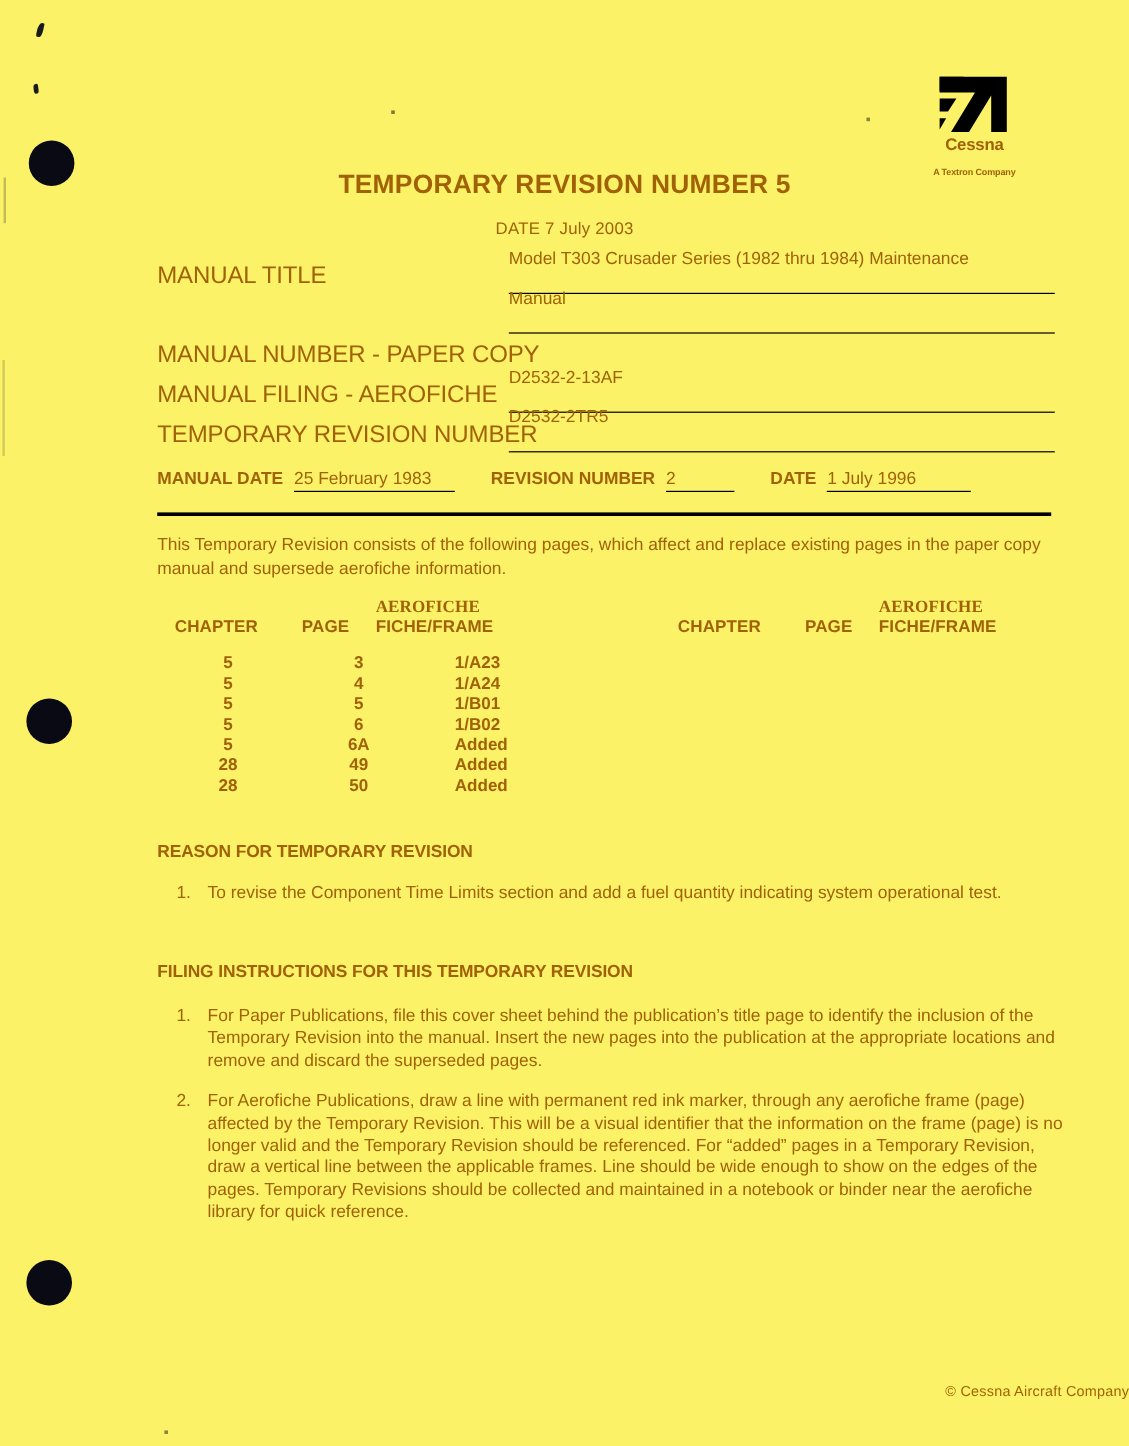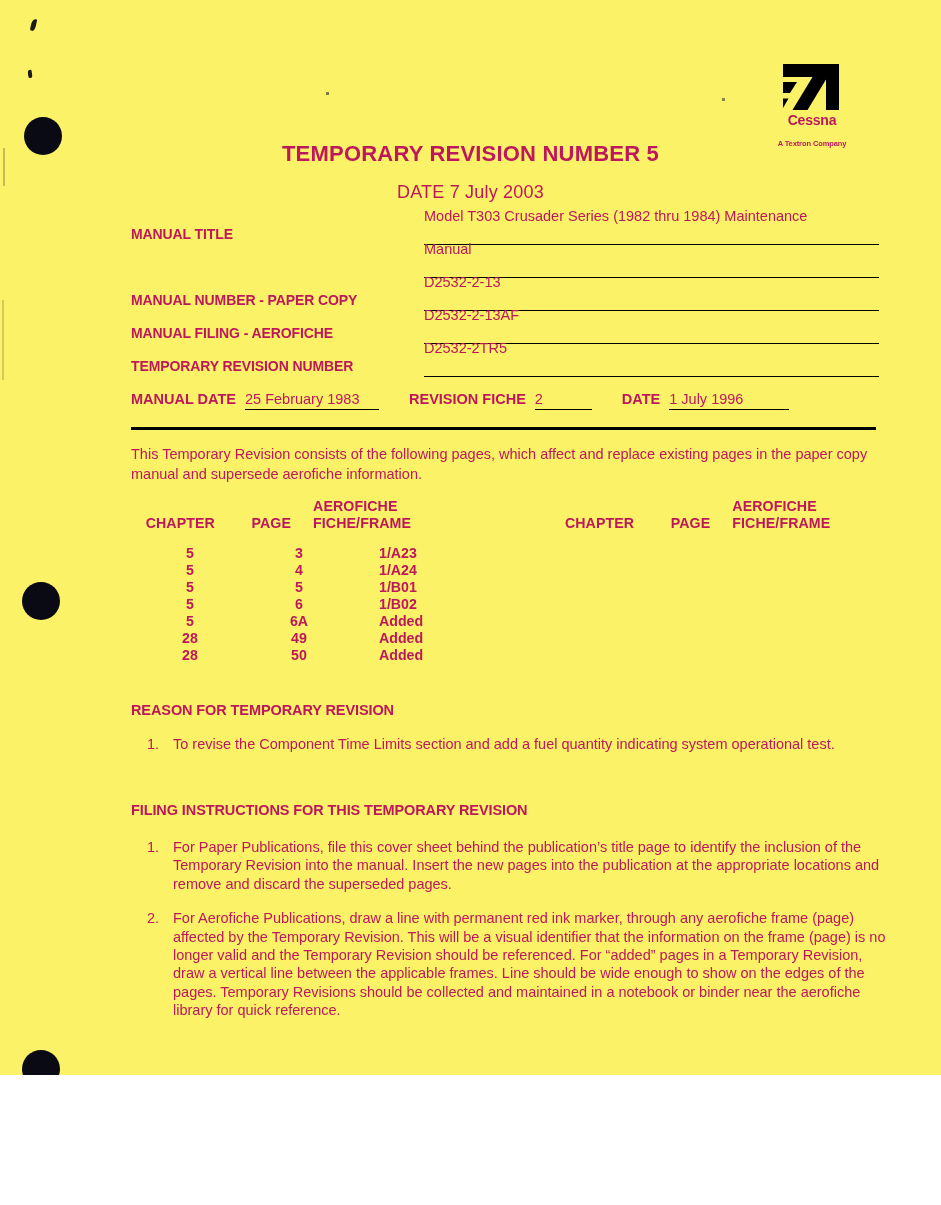--- a/index.html
+++ b/index.html
@@ -7,24 +7,24 @@
     margin: 0;
     padding: 0;
     background: #ffffff;
   }
   body {
     font-family: "Liberation Sans", sans-serif;
   }
   #page {
     position: relative;
     width: 941px;
-    height: 1075px;
+    height: 1205px;
     background: #fbf267;
     overflow: hidden;
-    color: #be185d;
+    color: #a16207;
   }
 
   
   .punch {
     position: absolute;
     width: 38px;
     height: 38px;
     border-radius: 50%;
     background: #0a0a14;
   }
@@ -112,39 +112,39 @@
     font-size: 22px;
     font-weight: bold;
     letter-spacing: 0.2px;
   }
   #doc-date {
     position: absolute;
     left: 0;
     top: 182px;
     width: 941px;
     text-align: center;
-    font-size: 18px;
+    font-size: 14px;
     letter-spacing: 0.2px;
   }
 
   
   #form-block {
     position: absolute;
     left: 131px;
     top: 212px;
     width: 748px;
   }
   .form-row {
     display: flex;
     align-items: flex-end;
     height: 33px;
   }
   .form-label {
-    font-size: 14px;
-    font-weight: bold;
+    font-size: 20px;
+    font-weight: normal;
     letter-spacing: -0.1px;
     white-space: nowrap;
     padding-bottom: 3px;
   }
   .form-label.w-lead { width: 293px; }
   .form-value {
     flex: 1;
     font-size: 14.5px;
     border-bottom: 1.6px solid #000;
     padding-bottom: 20px;
@@ -204,21 +204,21 @@
     font-weight: bold;
     letter-spacing: 0.1px;
   }
   #table-head .hcell {
     line-height: 17px;
   }
   .h-chapter { width: 118px; text-align: center; }
   .h-page    { width: 100px; text-align: center; }
   .h-fiche   { width: 190px; text-align: left; }
   .h-spacer  { width: 94px; }
-  .head-top  { display: block; }
+  .head-top  { display: block; font-family: Liberation Serif, serif; }
   .head-bot  { display: block; }
   #table-body {
     margin-top: 13px;
     font-size: 14.2px;
     font-weight: bold;
   }
   .trow {
     display: flex;
     line-height: 17px;
   }
@@ -309,39 +309,38 @@
       <div class="form-value">Model T303 Crusader Series (1982 thru 1984) Maintenance</div>
     </div>
 
     <div class="form-row">
       <div class="form-label w-lead"></div>
       <div class="form-value">Manual</div>
     </div>
 
     <div class="form-row">
       <div class="form-label w-lead">MANUAL NUMBER - PAPER COPY</div>
-      <div class="form-value">D2532-2-13</div>
     </div>
 
     <div class="form-row">
       <div class="form-label w-lead">MANUAL FILING - AEROFICHE</div>
       <div class="form-value">D2532-2-13AF</div>
     </div>
 
     <div class="form-row">
       <div class="form-label w-lead">TEMPORARY REVISION NUMBER</div>
       <div class="form-value">D2532-2TR5</div>
     </div>
 
     <div class="form-row">
       <div class="inline-label">MANUAL DATE</div>
       <div class="gap-sm"></div>
       <div class="inline-value" id="val-manual-date">25 February 1983</div>
       <div class="gap-md"></div>
-      <div class="inline-label">REVISION FICHE</div>
+      <div class="inline-label">REVISION NUMBER</div>
       <div class="gap-sm"></div>
       <div class="inline-value" id="val-revision-num">2</div>
       <div class="gap-md"></div>
       <div class="inline-label">DATE</div>
       <div class="gap-sm"></div>
       <div class="inline-value" id="val-revision-date">1 July 1996</div>
     </div>
 
   </div>
 

